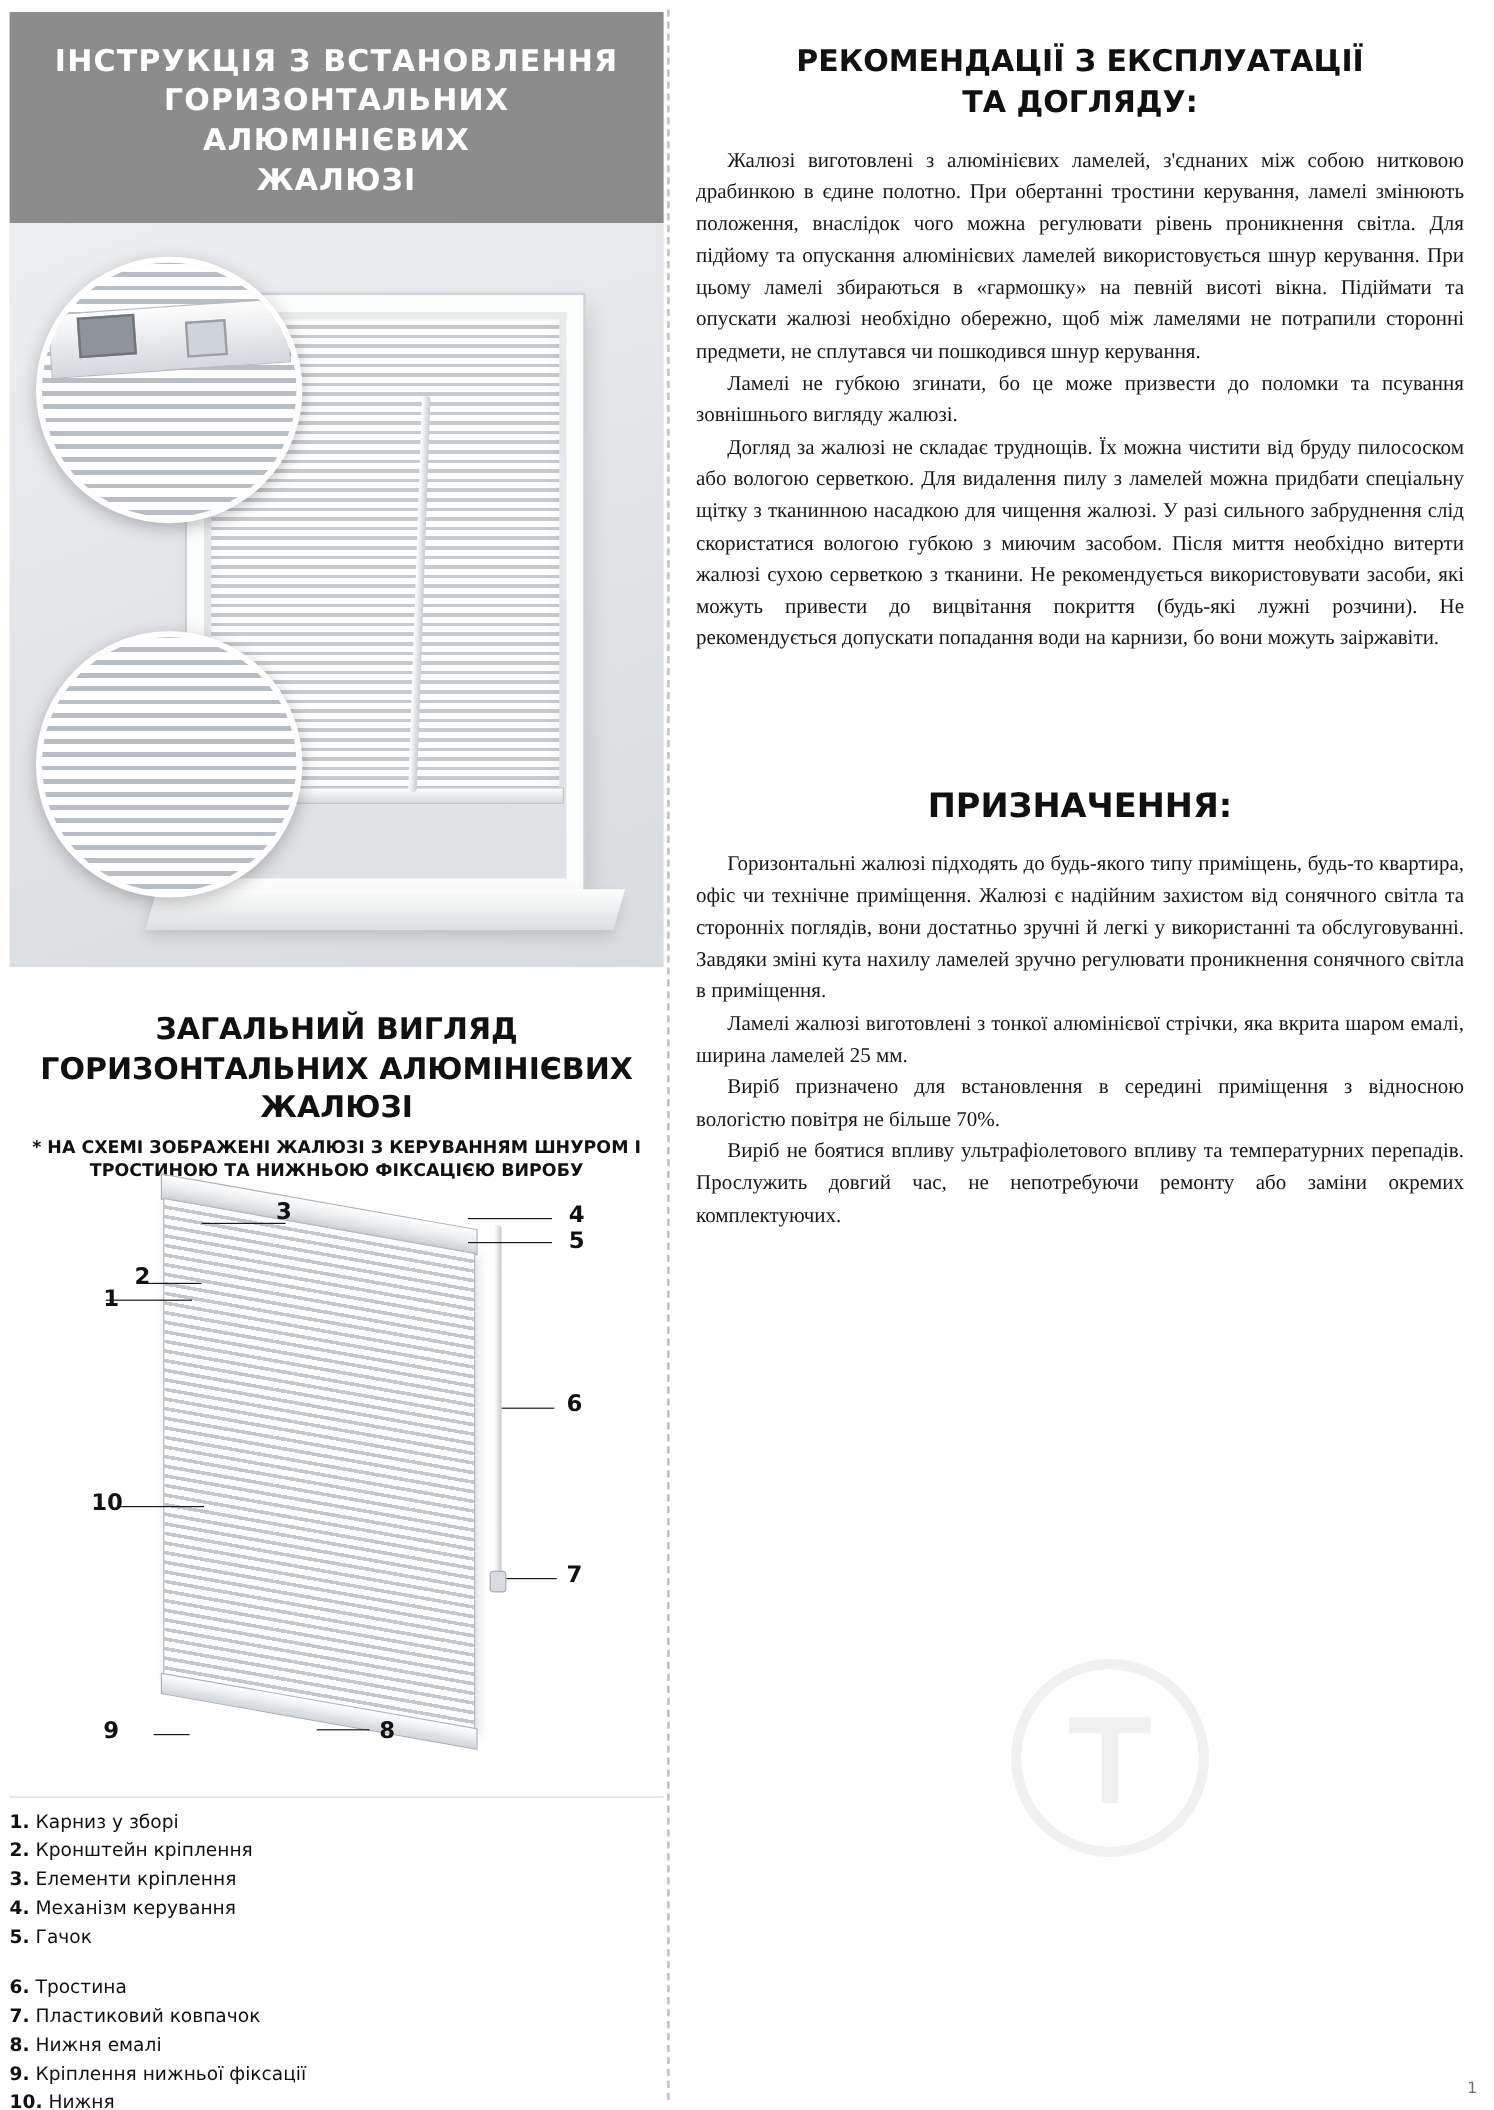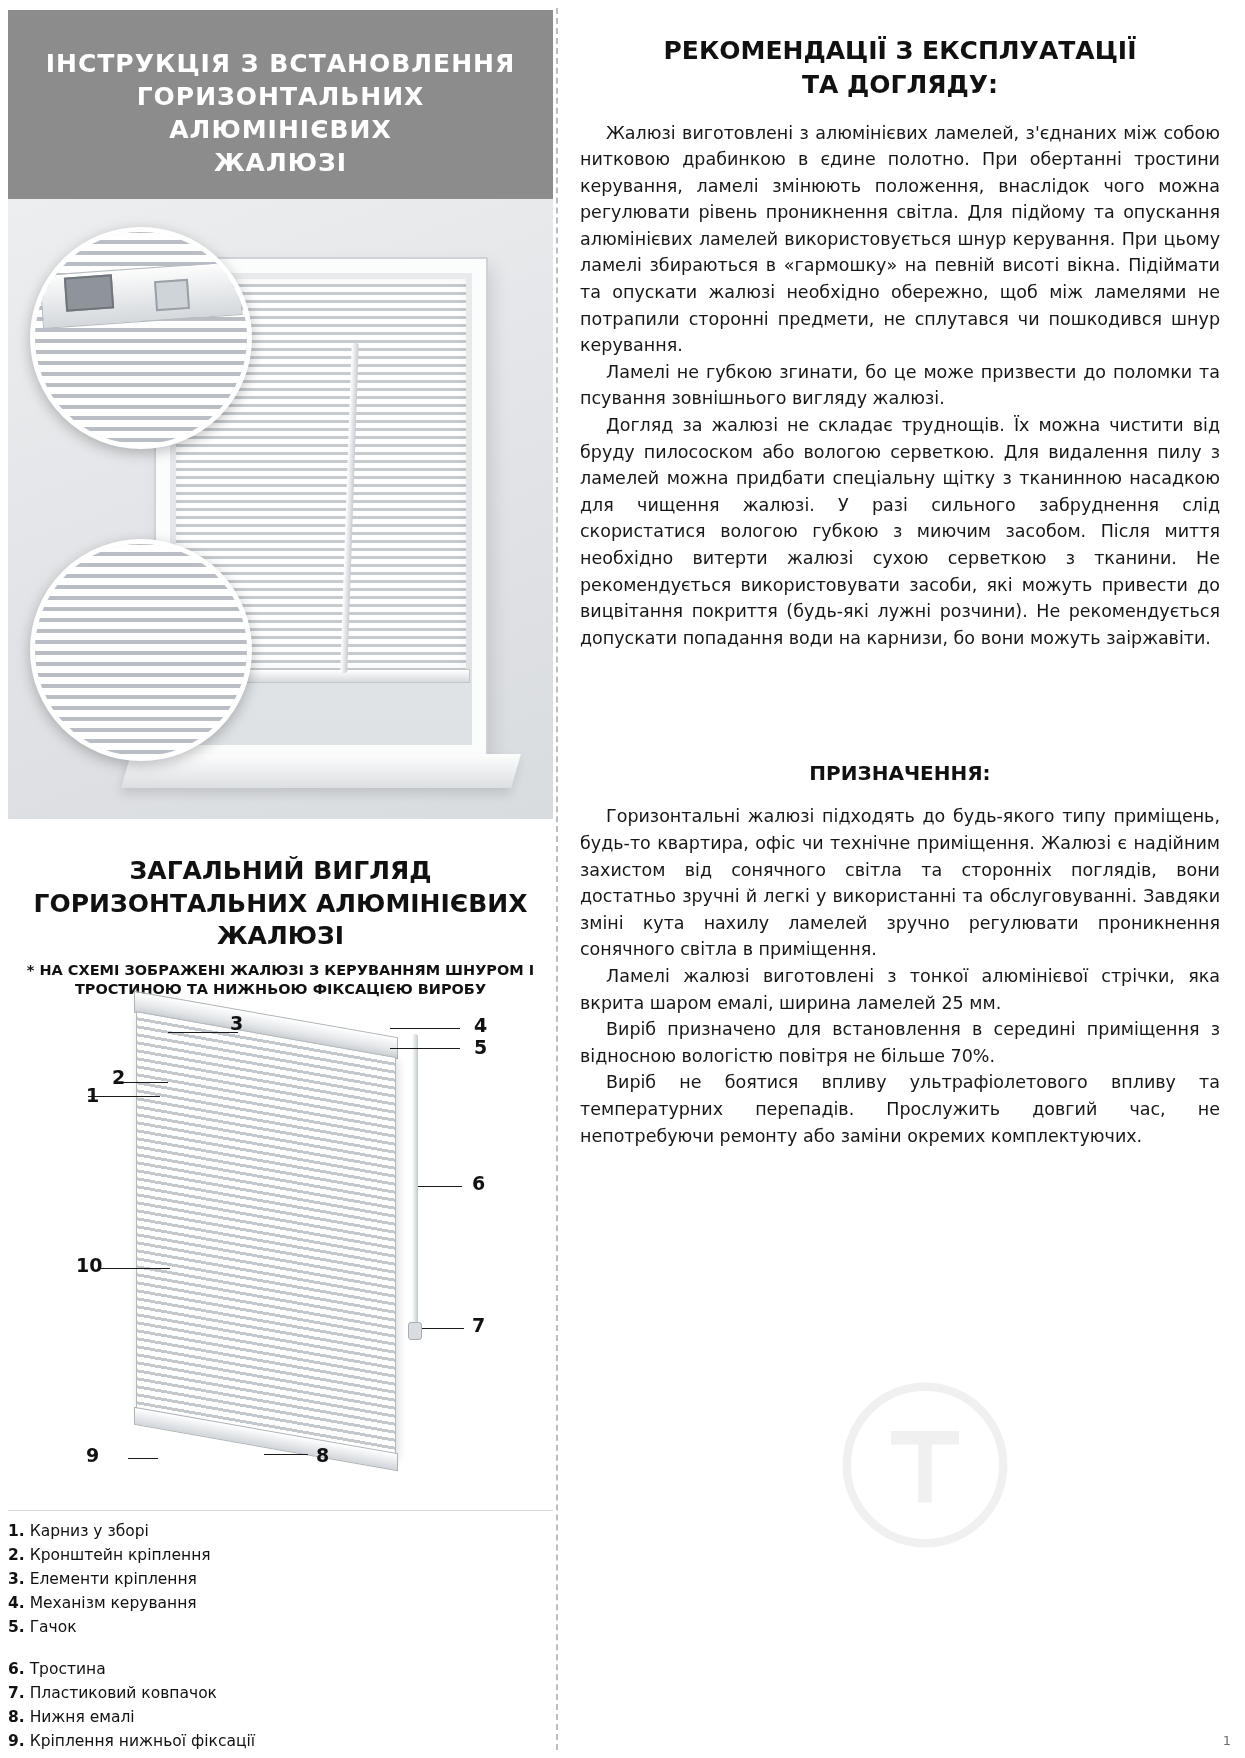--- a/index.html
+++ b/index.html
@@ -36,21 +36,21 @@
     position: absolute;
     left: 8px;
     top: 10px;
     width: 545px;
     z-index: 2;
   }
   .gray-header {
     background: #8c8c8c;
     color: #ffffff;
     text-align: center;
-    padding: 37px 16px 20px 16px;
+    padding: 24px 16px 20px 16px;
     box-sizing: border-box;
     width: 545px;
   }
   .gray-header .line {
     font-weight: bold;
     font-size: 25px;
     letter-spacing: 1px;
     line-height: 1.32;
     text-transform: uppercase;
   }
@@ -318,26 +318,27 @@
     line-height: 1.35;
     color: #111;
     text-transform: uppercase;
   }
   .r-body {
     margin-top: 18px;
     font-size: 17.5px;
     line-height: 1.52;
     text-align: justify;
     color: #171717;
+    font-family: Liberation Serif, serif;
   }
   .r-body p { margin: 0; text-indent: 26px; }
   .r-title2 {
     text-align: center;
     font-weight: bold;
-    font-size: 20px;
+    font-size: 28px;
     color: #111;
     text-transform: uppercase;
     margin-top: 110px;
   }
   .page-num {
     position: absolute;
     right: 14px;
     bottom: 10px;
     font-size: 13px;
     color: #6e6e6e;

